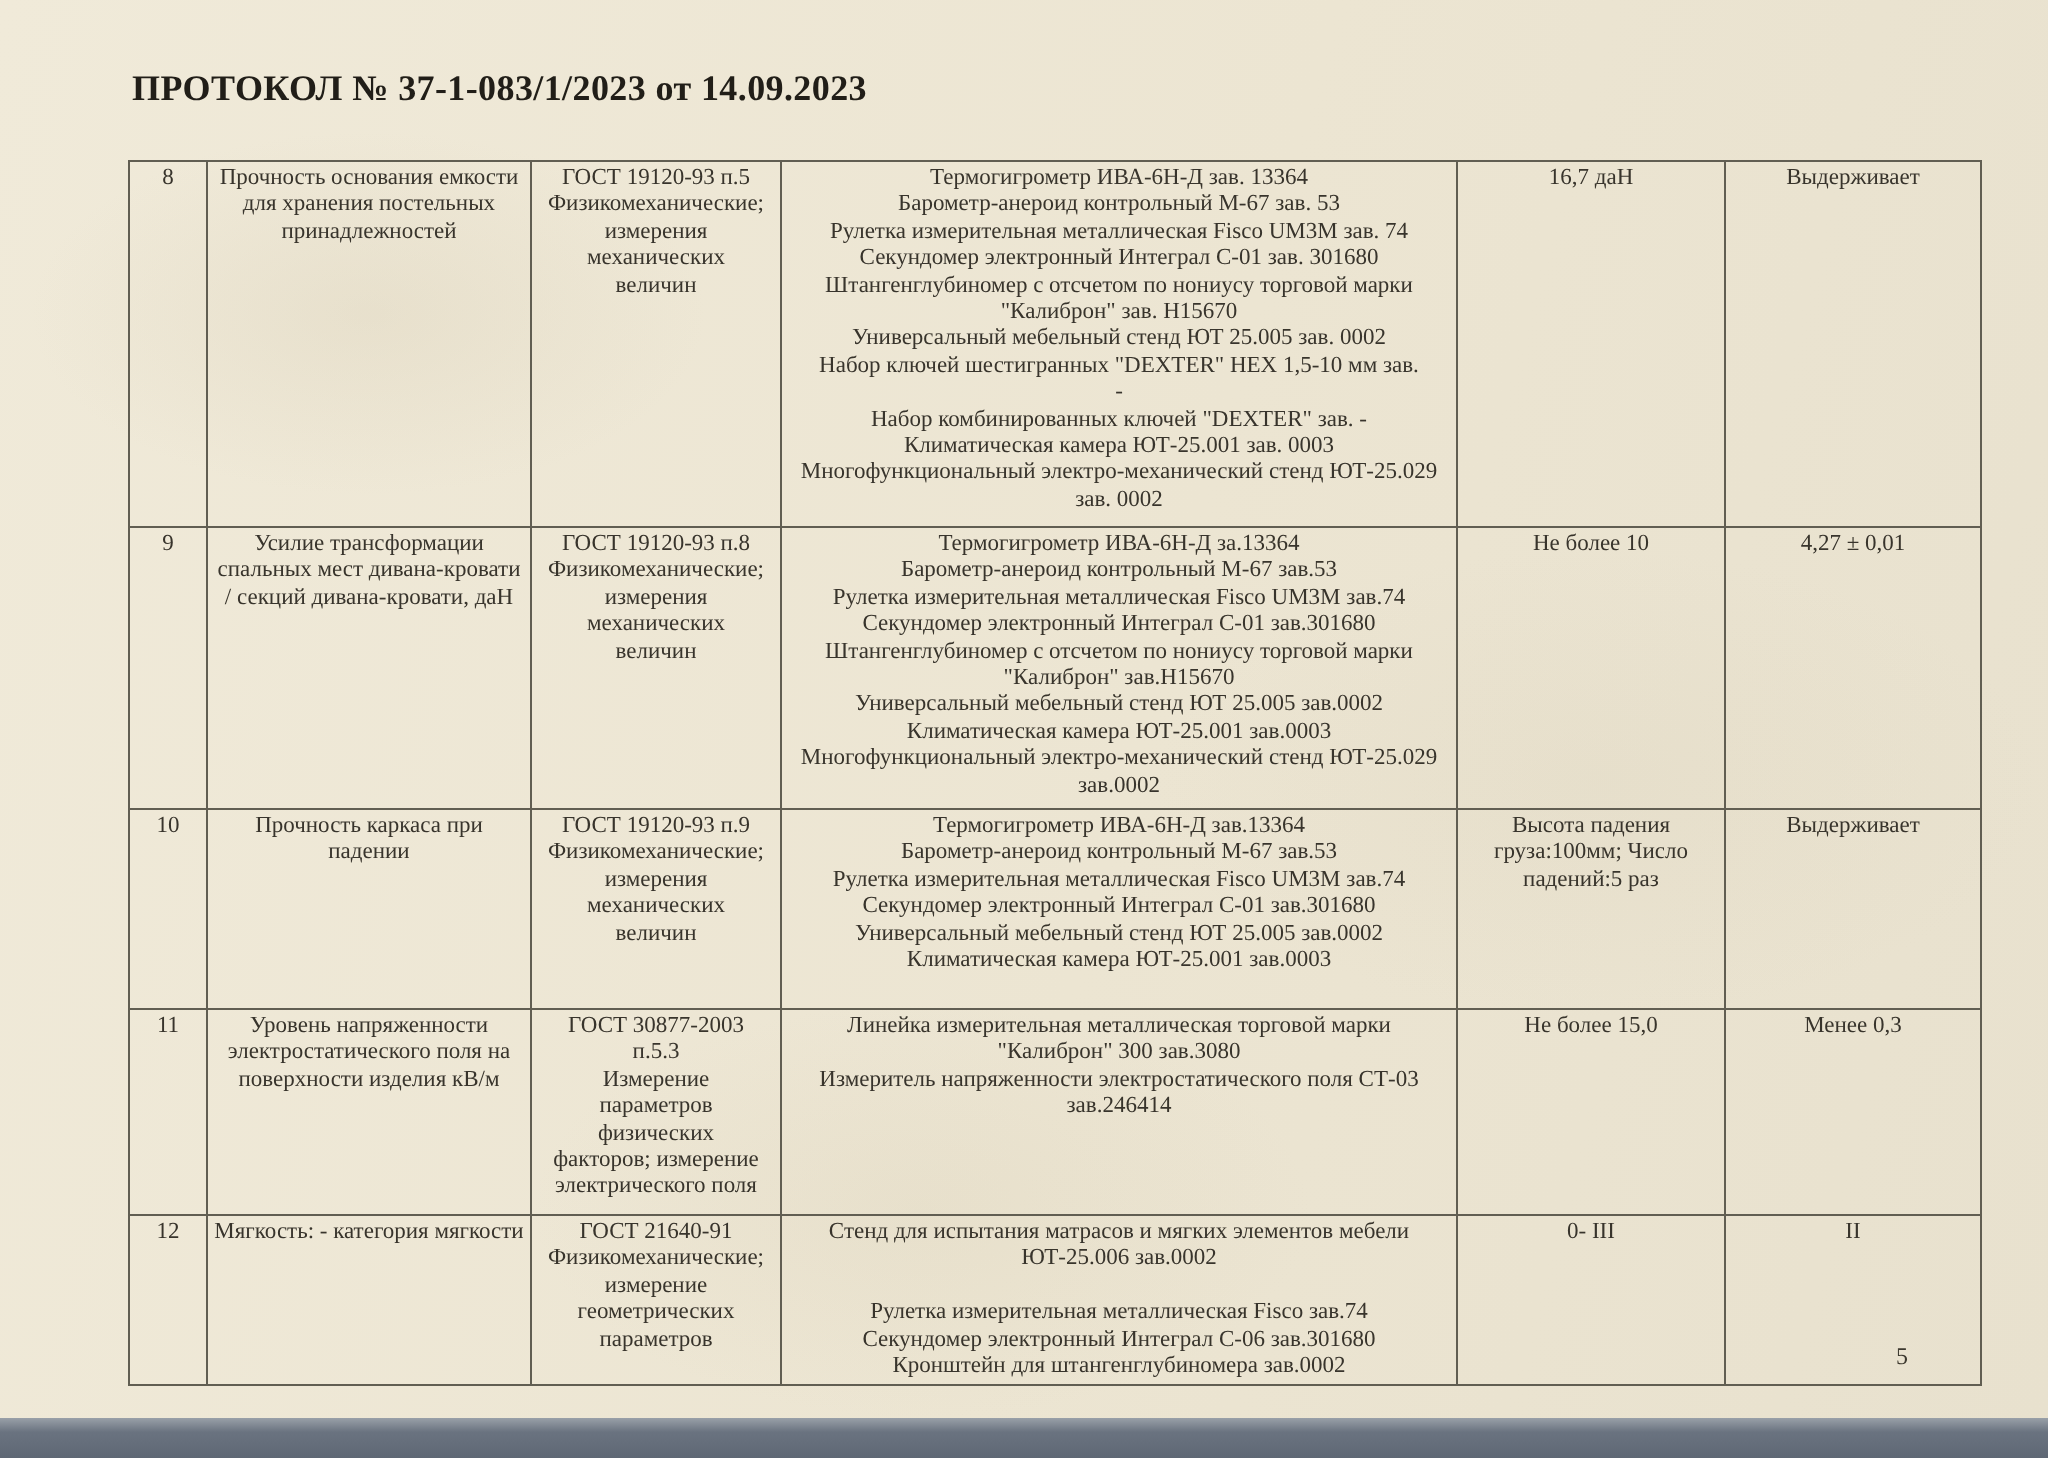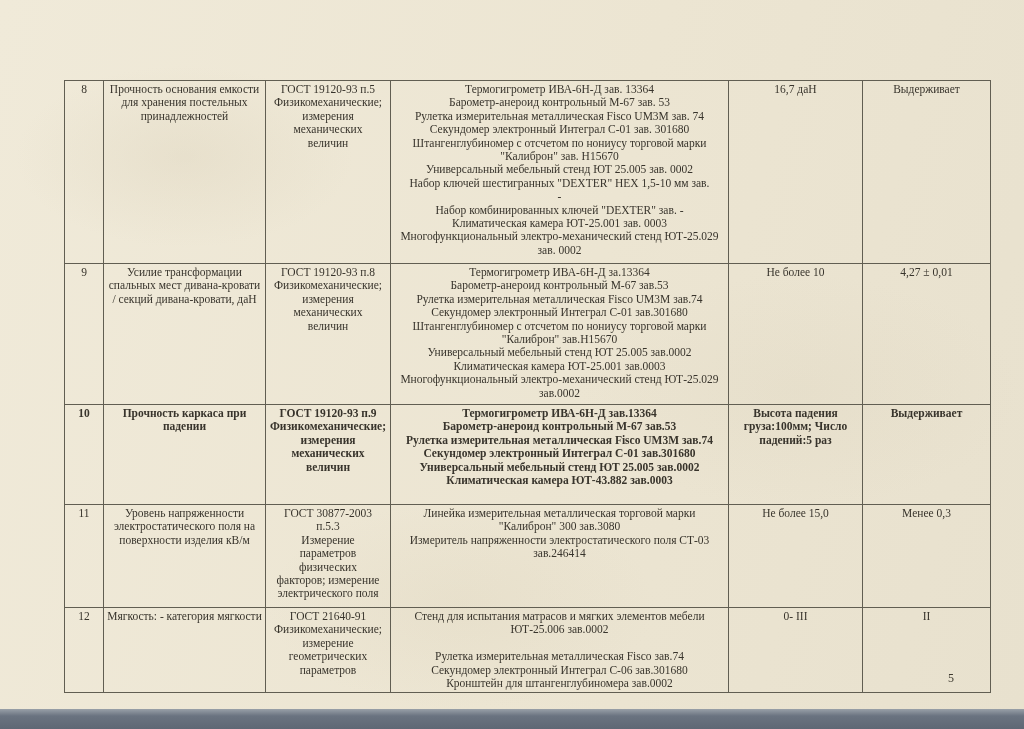--- a/index.html
+++ b/index.html
@@ -33,33 +33,34 @@
   table.protocol td {
     border:1px solid #615e52;
     vertical-align:top; text-align:center;
     padding:2px 3px;
     font-size:11.5px; line-height:13.4px;
     white-space:pre-line;
     overflow:hidden;
   }
   tbody tr:nth-child(1) { height:183px; }
   tbody tr:nth-child(2) { height:141px; }
-  tbody tr:nth-child(3) { height:100px;font-weight:bold;  }
+  tbody tr:nth-child(3) { height:100px;  }
   tbody tr:nth-child(4) { height:103px;font-family:Liberation Serif, serif; }
   tbody tr:nth-child(5) { height:73px;  }
   tbody tr:nth-child(2) td.method { text-align:center; }
   .page-number {
     position:absolute; left:948px; top:671px;
     font-size:12px; color:#3d392f;
   }
 </style>
 </head>
 <body>
 
 <div class="paper">
+  <h1 class="title">ПРОТОКОЛ № 37-1-083/1/2023 от 14.09.2023</h1>
 
   <table class="protocol">
     <colgroup>
       <col style="width:39px">
       <col style="width:162px">
       <col style="width:125px">
       <col style="width:338px">
       <col style="width:134px">
       <col style="width:128px">
     </colgroup>
@@ -111,21 +112,21 @@
           <td class="method">ГОСТ 19120-93 п.9
 Физикомеханические;
 измерения
 механических
 величин</td>
           <td class="equipment">Термогигрометр ИВА-6Н-Д зав.13364
 Барометр-анероид контрольный М-67 зав.53
 Рулетка измерительная металлическая Fisco UM3M зав.74
 Секундомер электронный Интеграл С-01 зав.301680
 Универсальный мебельный стенд ЮТ 25.005 зав.0002
-Климатическая камера ЮТ-43.882 зав.0003</td>
+Климатическая камера ЮТ-25.001 зав.0003</td>
           <td class="norm">Высота падения груза:100мм; Число падений:5 раз</td>
           <td class="result">Выдерживает</td>
         </tr>
         <tr>
           <td class="num">11</td>
           <td class="test">Уровень напряженности электростатического поля на поверхности изделия кВ/м</td>
           <td class="method">ГОСТ 30877-2003
 п.5.3
 Измерение
 параметров

